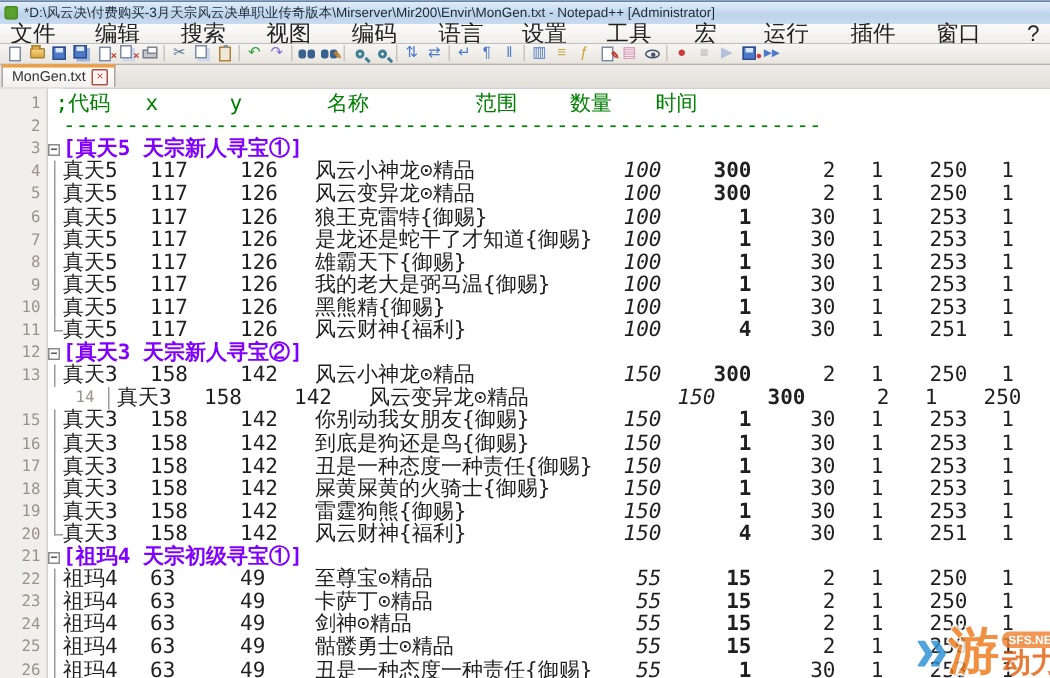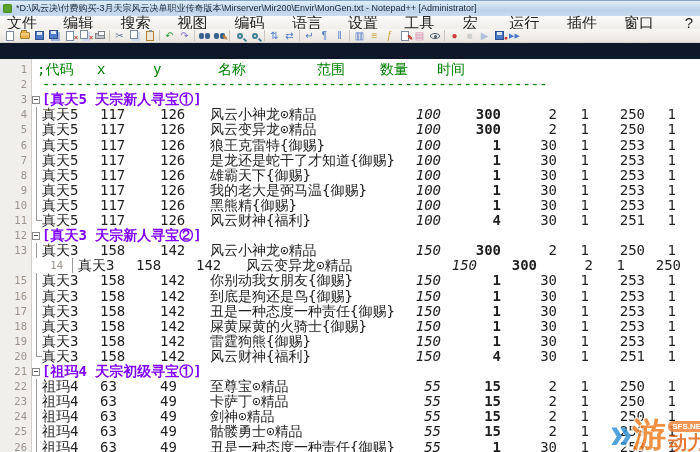--- a/index.html
+++ b/index.html
@@ -189,20 +189,26 @@
       <div class="tb" style="color: rgb(207, 58, 58);">●</div>
       <div class="tb dis" style="color: rgb(154, 160, 168);">■</div>
       <div class="tb dis" style="color: rgb(77, 121, 201);">▶</div>
       <div class="tb">
         <div class="sh-floppy"></div>
         <span class="ov" style="color: rgb(207, 58, 58);">●</span>
       </div>
       <div class="tb" style="color: rgb(77, 121, 201); font-size: 7px;">▶▶</div>
     </div>
 
+  <div id="tabbar">
+    <div id="tab-active">
+      <span>MonGen.txt</span>
+      <span id="tab-close">×</span>
+    </div>
+  </div>
 
   <div id="editor">
     <div id="ln-margin"></div>
     <div id="fold-margin"></div>
     <div id="lines-host">
         <div class="row" style="top: 3px;">
           <span class="ln">1</span>
           <span class="hc" style="left: 37px;">;代码</span>
           <span class="hc" style="left: 97px;">x</span>
           <span class="hc" style="left: 153px;">y</span>

